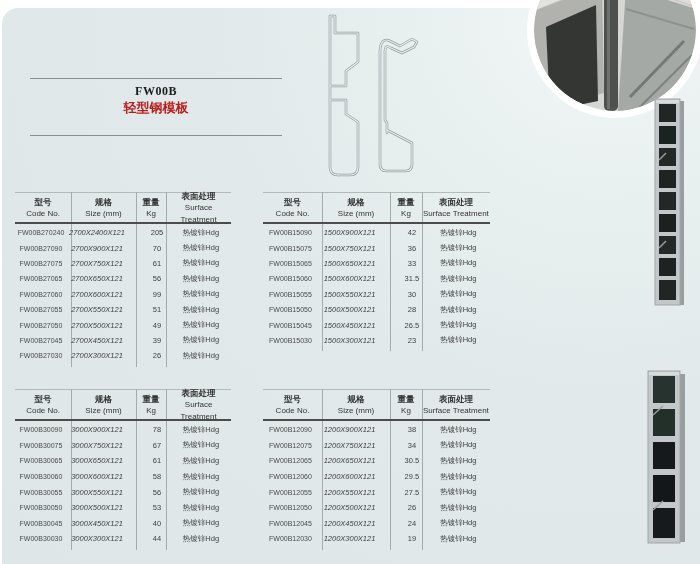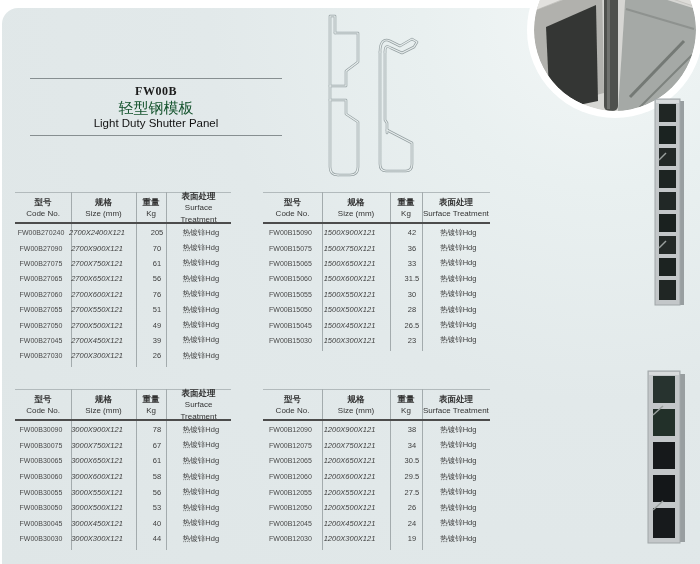--- a/index.html
+++ b/index.html
@@ -15,21 +15,21 @@
     border-radius:16px 16px 0 0;
     background:radial-gradient(circle at 86% 0%, #f3f7f7 0%, #e9f0f0 22%, #e2e9ea 48%, #dfe6e7 100%);
   }
   
   .title-block{
     position:absolute;left:30px;top:78px;width:252px;height:58px;
     border-top:1px solid #878f91;border-bottom:1px solid #878f91;
     text-align:center;padding-top:4px;box-sizing:border-box;
   }
   .title-code{font-family:"Liberation Serif",serif;font-weight:bold;font-size:12px;line-height:17px;color:#1c1c1c;letter-spacing:.5px;}
-  .title-zh{font-size:15px;line-height:16px;font-weight:normal;color:#14532d;}
+  .title-zh{font-size:13px;line-height:16px;font-weight:bold;color:#b91c1c;}
   .title-en{font-size:11.5px;line-height:15px;color:#121212;}
   
   .profiles{position:absolute;left:318px;top:12px;width:110px;height:170px;}
   
   .circle-photo{
     position:absolute;left:527px;top:-58px;width:176px;height:176px;
     border-radius:50%;background:#ffffff;box-sizing:border-box;padding:7px;
   }
   .circle-photo svg{display:block;border-radius:50%;}
   
@@ -53,21 +53,20 @@
   .tbl .c3{width:30%;}
 </style>
 </head>
 <body>
 
 <div class="card"></div>
 
 <div class="title-block">
   <div class="title-code">FW00B</div>
   <div class="title-zh">轻型钢模板</div>
-  <div class="title-en">Light Duty Shutter Panel</div>
 </div>
 
 <svg class="profiles" viewBox="0 0 110 170">
   <g fill="none" stroke="#95a0a2" stroke-width="2.6" stroke-linejoin="round" stroke-linecap="round">
     <path d="M12,4 L12,155 Q12,163 20,163 M12,4 L17,4 L17,21"></path>
     <path d="M17,21 L40,21 L40,50 L28,59 L28,74 L12,74"></path>
     <path d="M12,88 L28,88 L28,102 L40,110 L40,155 Q40,163 32,163 L20,163"></path>
     <path d="M62,40 C62,30 66,26 72,29 L82,34 L94,27 L99,30 L96,35 L84,41 L73,36 C68,33 67,35 67,40"></path>
     <path d="M62,40 L62,152 Q62,159 68,159 L88,159 Q94,159 94,152 L94,131 L69,118"></path>
     <path d="M67,40 L67,108 L69,111 L69,121"></path>
@@ -187,21 +186,21 @@
       </div>
       <div class="row" style="height:15.4px">
         <div class="cell c0">FW00B27065</div>
         <div class="cell c1">2700X650X121</div>
         <div class="cell c2">56</div>
         <div class="cell c3">热镀锌Hdg</div>
       </div>
       <div class="row" style="height:15.4px">
         <div class="cell c0">FW00B27060</div>
         <div class="cell c1">2700X600X121</div>
-        <div class="cell c2">76</div>
+        <div class="cell c2">99</div>
         <div class="cell c3">热镀锌Hdg</div>
       </div>
       <div class="row" style="height:15.4px">
         <div class="cell c0">FW00B27055</div>
         <div class="cell c1">2700X550X121</div>
         <div class="cell c2">51</div>
         <div class="cell c3">热镀锌Hdg</div>
       </div>
       <div class="row" style="height:15.4px">
         <div class="cell c0">FW00B27050</div>

